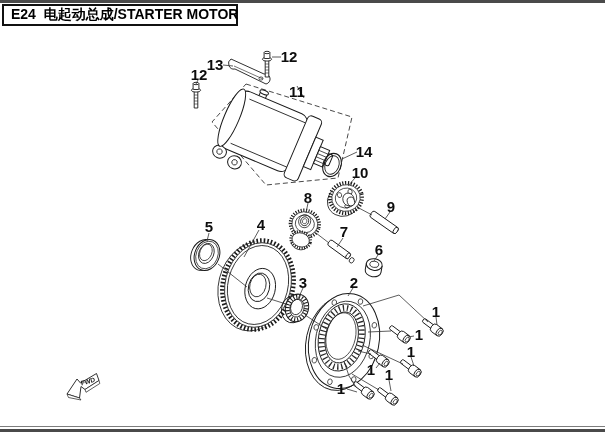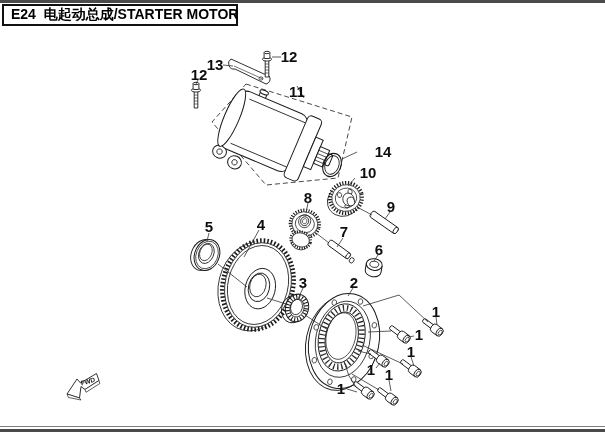--- a/index.html
+++ b/index.html
@@ -251,22 +251,22 @@
       <path d="M99,380.5 L99.8,383.5 L86,392.3 L85,389.5 Z" fill="#fff" stroke-width="0.7"></path>
       <text x="0" y="0" transform="translate(88.5,383.5) rotate(-16)" font-size="6.5" font-weight="bold" text-anchor="middle" fill="#1a1a1a" stroke="none" font-family="Liberation Sans, sans-serif">FWD</text>
     </g>
   </svg>
 
   <div class="callouts">
       <div class="callout" style="left: 215px; top: 64px;">13</div>
       <div class="callout" style="left: 289px; top: 56px;">12</div>
       <div class="callout" style="left: 199px; top: 74px;">12</div>
       <div class="callout" style="left: 297px; top: 91px;">11</div>
-      <div class="callout" style="left: 364px; top: 151px; margin-left: 19px;">14</div>
-      <div class="callout" style="left: 368px; top: 172px; text-align: right;">10</div>
+      <div class="callout" style="left: 364px; top: 151px;">14</div>
+      <div class="callout" style="left: 360px; top: 172px; text-align: right;">10</div>
       <div class="callout" style="left: 308px; top: 197px;">8</div>
       <div class="callout" style="left: 391px; top: 206px;">9</div>
       <div class="callout" style="left: 209px; top: 226px;">5</div>
       <div class="callout" style="left: 261px; top: 224px;">4</div>
       <div class="callout" style="left: 344px; top: 231px;">7</div>
       <div class="callout" style="left: 379px; top: 249px;">6</div>
       <div class="callout" style="left: 303px; top: 282px;">3</div>
       <div class="callout" style="left: 354px; top: 282px;">2</div>
       <div class="callout" style="left: 436px; top: 311px;">1</div>
       <div class="callout" style="left: 419px; top: 334px;">1</div>

